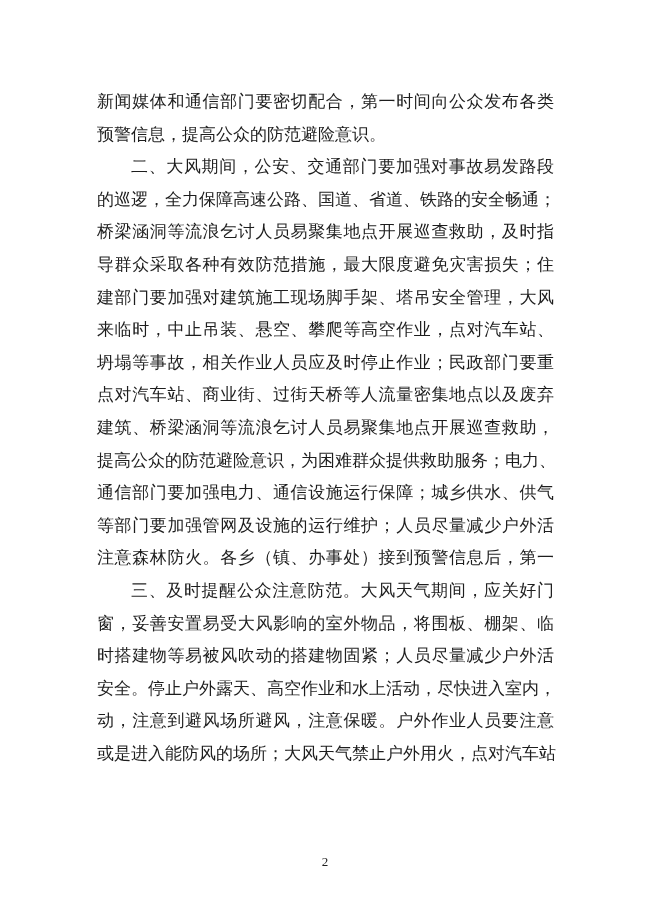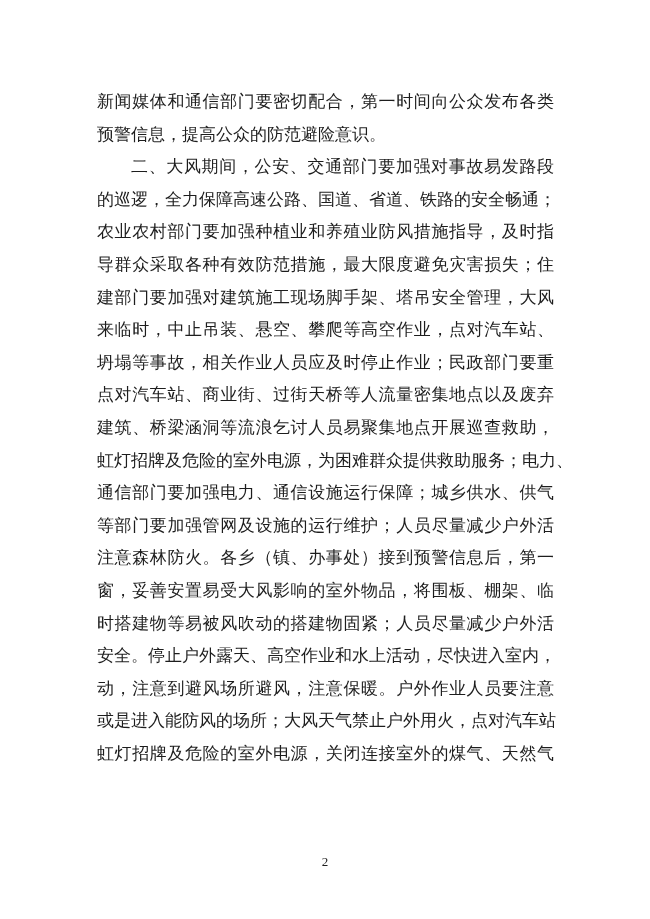--- a/index.html
+++ b/index.html
@@ -58,32 +58,32 @@
 </style>
 </head>
 <body>
 
 <div class="page">
   <div class="text-block">
     <div class="line">新闻媒体和通信部门要密切配合，第一时间向公众发布各类</div>
     <div class="line short">预警信息，提高公众的防范避险意识。</div>
     <div class="line indent">二、大风期间，公安、交通部门要加强对事故易发路段</div>
     <div class="line">的巡逻，全力保障高速公路、国道、省道、铁路的安全畅通；</div>
-    <div class="line">农业农村部门要加强种植业和养殖业防风措施指导，及时指</div>
+    <div class="line">桥梁涵洞等流浪乞讨人员易聚集地点开展巡查救助，及时指</div>
     <div class="line">导群众采取各种有效防范措施，最大限度避免灾害损失；住</div>
     <div class="line">建部门要加强对建筑施工现场脚手架、塔吊安全管理，大风</div>
     <div class="line">来临时，中止吊装、悬空、攀爬等高空作业，点对汽车站、</div>
     <div class="line">坍塌等事故，相关作业人员应及时停止作业；民政部门要重</div>
     <div class="line">点对汽车站、商业街、过街天桥等人流量密集地点以及废弃</div>
     <div class="line">建筑、桥梁涵洞等流浪乞讨人员易聚集地点开展巡查救助，</div>
-    <div class="line">虹灯招牌及危险的室外电源，为困难群众提供救助服务；电力、</div>
+    <div class="line">提高公众的防范避险意识，为困难群众提供救助服务；电力、</div>
     <div class="line">通信部门要加强电力、通信设施运行保障；城乡供水、供气</div>
     <div class="line">等部门要加强管网及设施的运行维护；人员尽量减少户外活</div>
     <div class="line">注意森林防火。各乡（镇、办事处）接到预警信息后，第一</div>
+    <div class="line indent">三、及时提醒公众注意防范。大风天气期间，应关好门</div>
     <div class="line">窗，妥善安置易受大风影响的室外物品，将围板、棚架、临</div>
     <div class="line">时搭建物等易被风吹动的搭建物固紧；人员尽量减少户外活</div>
     <div class="line">安全。停止户外露天、高空作业和水上活动，尽快进入室内，</div>
     <div class="line">动，注意到避风场所避风，注意保暖。户外作业人员要注意</div>
     <div class="line">或是进入能防风的场所；大风天气禁止户外用火，点对汽车站</div>
-    <div class="line">虹灯招牌及危险的室外电源，关闭连接室外的煤气、天然气</div>
   </div>
   <div class="page-number">2</div>
 </div>
 
 </body></html>

